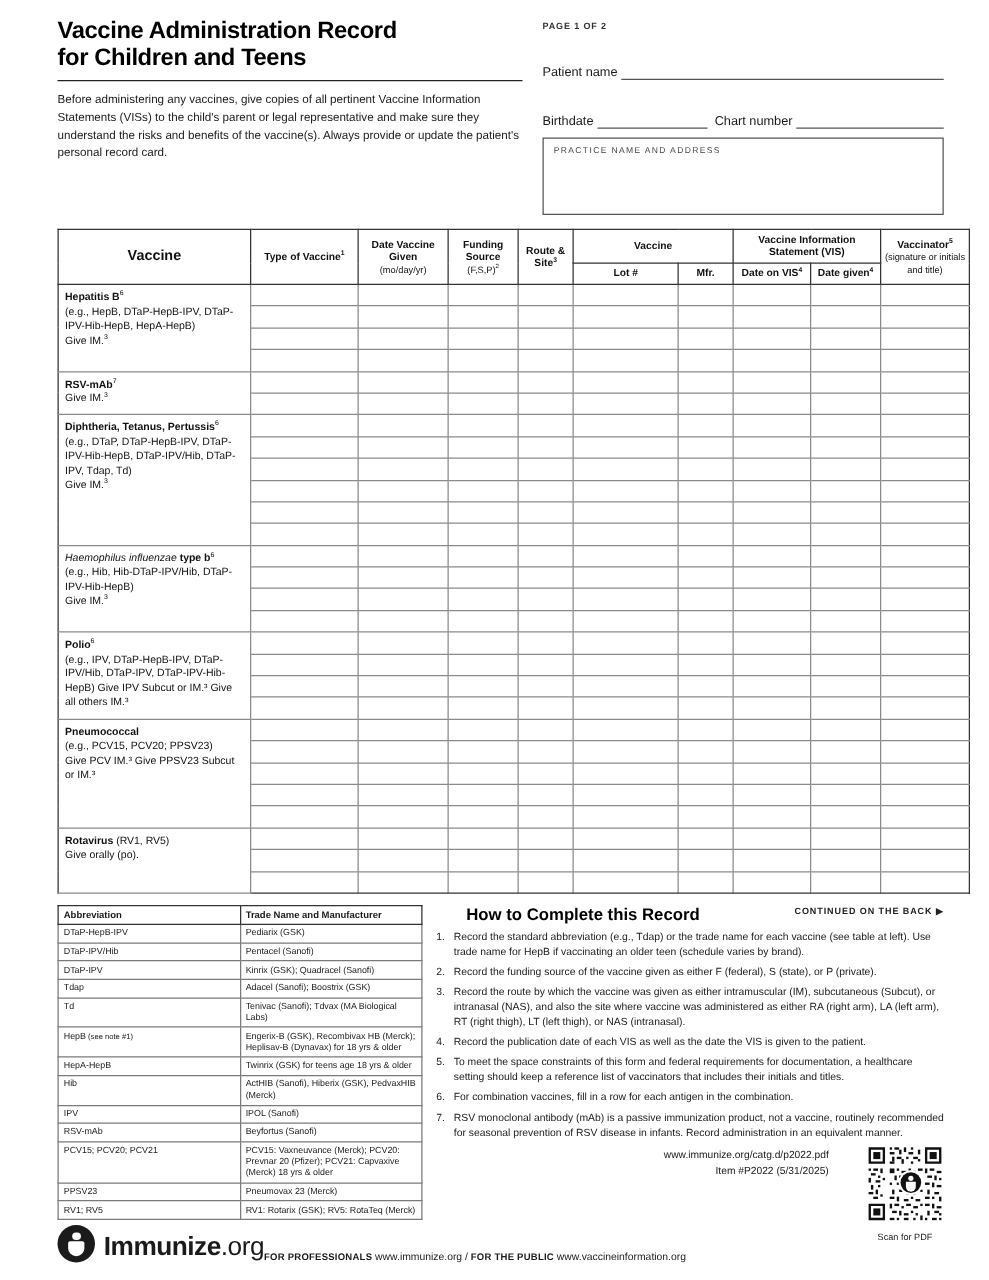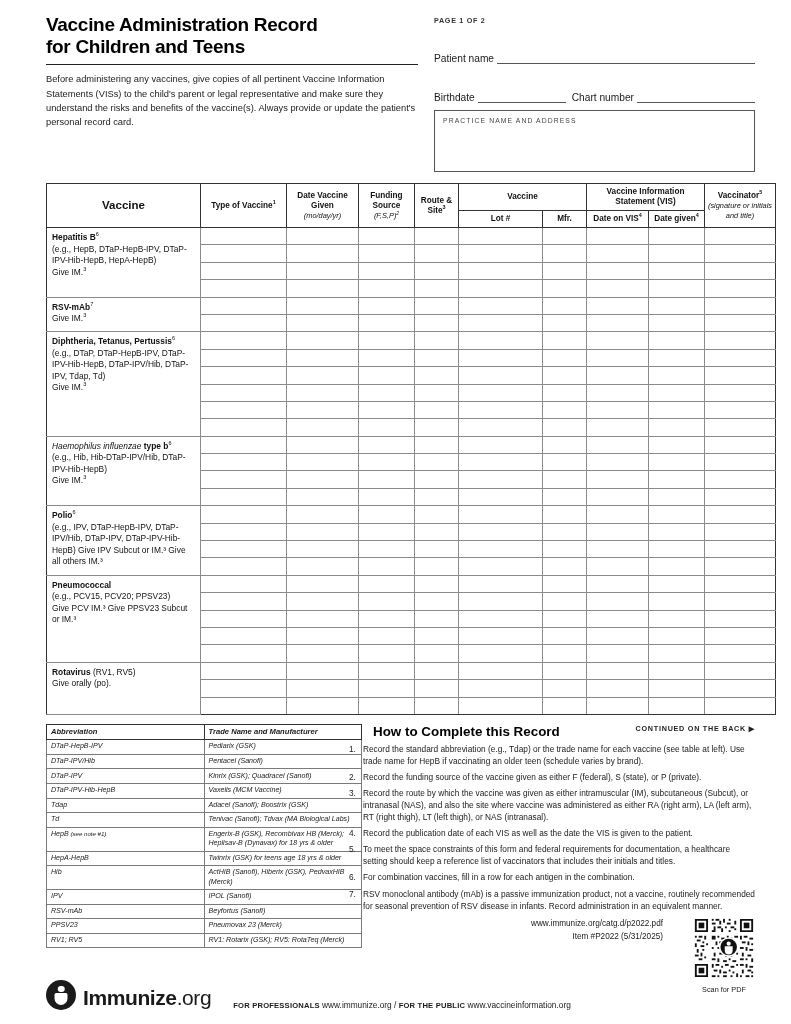--- a/index.html
+++ b/index.html
@@ -37,40 +37,40 @@
   
   .tbl-wrap { padding: 0 36px 0 46px; margin-top: 11px; }
   table.vax { border-collapse: collapse; width: 709px; table-layout: fixed; }
   table.vax th, table.vax td { border: 0.7px solid #8a8a8a; }
   .hdr th {
     border: 1px solid #333 !important;
     font-size: 8.2px; font-weight: bold; text-align: center;
     line-height: 1.22; padding: 3px 2px; vertical-align: middle; color: #111;
   }
   .hdr th.big { font-size: 11.5px; }
-  .hdr th .sub { font-weight: normal; font-size: 7.4px; display: block; font-style: italic; }
+  .hdr th .sub { font-weight: normal; font-size: 7.4px; display: block; }
   sup { font-size: 0.66em; vertical-align: super; line-height: 0; }
 
   td.vname {
     border-left: 1px solid #333 !important;
     padding: 4px 5px 4px 5px; font-size: 8.4px; line-height: 1.37;
     vertical-align: top; color: #111;
   }
   td.vname b { font-weight: bold; }
   td.vname i { font-style: italic; font-weight: normal; }
   td.blank { border-left: 0.7px solid #8a8a8a; }
   tr.sec-top td { border-top: 1.3px solid #333 !important; }
   tr.last td { border-bottom: 1.3px solid #333 !important; }
   td.redge { border-right: 1px solid #333 !important; }
   .rowh { height: 17.4px; }
 
   
   .bottom { display: flex; padding: 0 36px 0 46px; margin-top: 9px; }
   .abbr-col { width: 290px; }
-  table.abbr { border-collapse: collapse; width: 316px; table-layout: fixed; font-style: italic; }
+  table.abbr { border-collapse: collapse; width: 292px; table-layout: fixed; }
   table.abbr th, table.abbr td {
     border: 0.7px solid #7a7a7a; padding: 2.2px 4px;
     font-size: 7.1px; line-height: 1.3; vertical-align: top; text-align: left;
   }
   table.abbr th { font-weight: bold; font-size: 7.6px; border-color: #333; }
   table.abbr td.ab { width: 86px; }
   table.abbr td .sm { font-size: 6.1px; }
 
   .howto { flex: 1; padding-left: 13px; }
   .cont-back {
@@ -100,21 +100,21 @@
     transform: translateX(-50%); width: 6.5px; height: 6.5px;
     border-radius: 50%; background: #fff;
   }
   .logo-mark::after {
     content: ""; position: absolute; left: 50%; top: 12.5px;
     transform: translateX(-50%); width: 13px; height: 12px; background: #fff;
     border-radius: 2px 2px 8px 8px;
   }
   .logo-text { font-size: 21px; font-weight: bold; margin-left: 7px; letter-spacing: -0.4px; }
   .logo-text .org { font-weight: normal; }
-  .foot-links { font-size: 8.3px; margin-left: 22px; padding-top: 6px; }
+  .foot-links { font-size: 8.3px; padding-top: 6px; }
   .foot-links b { font-size: 7.6px; letter-spacing: 0.2px; }
 
   .qr-box { position: absolute; right: 36px; bottom: 30px; width: 62px; }
   .qr { width: 62px; height: 62px; }
   .qr-cap { font-size: 7.3px; text-align: center; margin-top: 2px; }
 </style>
 </head>
 <body>
 
 <div class="page">
@@ -528,24 +528,20 @@
             </tr>
             <tr>
               <td class="ab">DTaP-IPV/Hib</td>
               <td>Pentacel (Sanofi)</td>
             </tr>
             <tr>
               <td class="ab">DTaP-IPV</td>
               <td>Kinrix (GSK); Quadracel (Sanofi)</td>
             </tr>
             <tr>
-              <td class="ab">DTaP-IPV-Hib-HepB</td>
-              <td>Vaxelis (MCM Vaccine)</td>
-            </tr>
-            <tr>
               <td class="ab">Tdap</td>
               <td>Adacel (Sanofi); Boostrix (GSK)</td>
             </tr>
             <tr>
               <td class="ab">Td</td>
               <td>Tenivac (Sanofi); Tdvax (MA Biological Labs)</td>
             </tr>
             <tr>
               <td class="ab">HepB<span class="sm"> (see note #1)</span></td>
               <td>Engerix-B (GSK), Recombivax HB (Merck); Heplisav-B (Dynavax) for 18 yrs &amp; older</td>
@@ -558,20 +554,24 @@
               <td class="ab">Hib</td>
               <td>ActHIB (Sanofi), Hiberix (GSK), PedvaxHIB (Merck)</td>
             </tr>
             <tr>
               <td class="ab">IPV</td>
               <td>IPOL (Sanofi)</td>
             </tr>
             <tr>
               <td class="ab">RSV-mAb</td>
               <td>Beyfortus (Sanofi)</td>
+            </tr>
+            <tr>
+              <td class="ab">PCV15; PCV20; PCV21</td>
+              <td>PCV15: Vaxneuvance (Merck); PCV20: Prevnar 20 (Pfizer); PCV21: Capvaxive (Merck) 18 yrs &amp; older</td>
             </tr>
             <tr>
               <td class="ab">PPSV23</td>
               <td>Pneumovax 23 (Merck)</td>
             </tr>
             <tr>
               <td class="ab">RV1; RV5</td>
               <td>RV1: Rotarix (GSK); RV5: RotaTeq (Merck)</td>
             </tr>
           </tbody>

